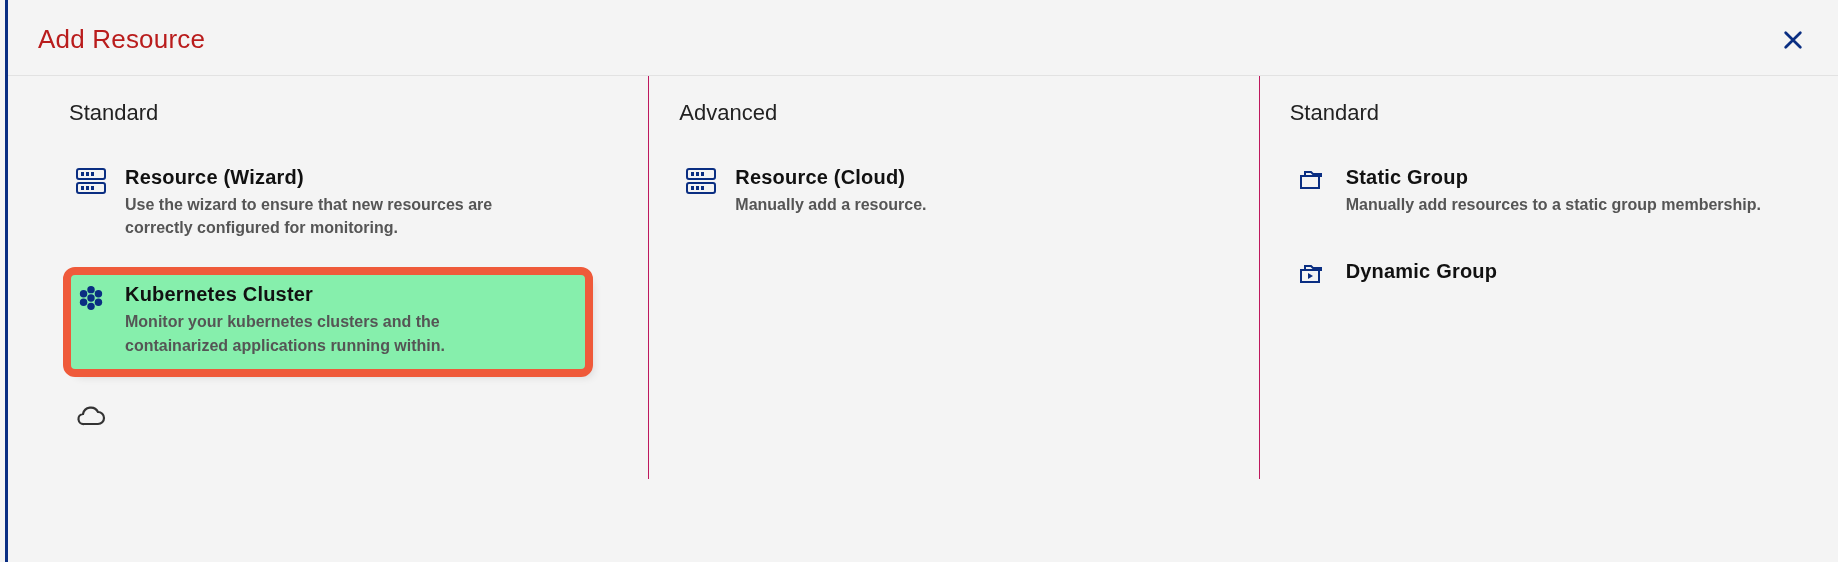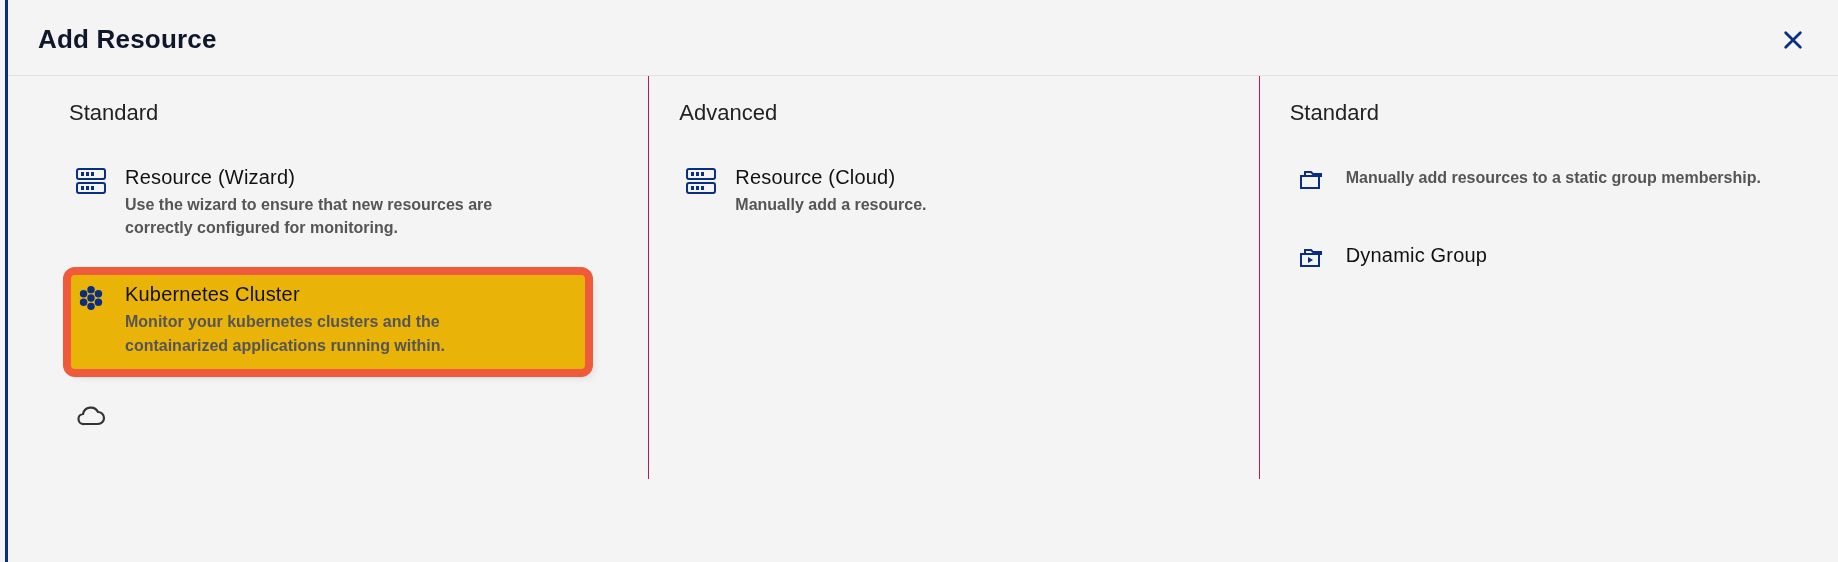--- a/index.html
+++ b/index.html
@@ -18,22 +18,22 @@
   }
   .header {
     padding: 24px 30px 20px 30px;
     border-bottom: 1px solid #e2e2e2;
     display: flex;
     justify-content: space-between;
     align-items: center;
   }
   .header-title {
     font-size: 26px;
-    font-weight: 700;
-    color: #0f172a;
+    font-weight: 400;
+    color: #b91c1c;
     letter-spacing: 0.2px;
   }
   .close-btn {
     cursor: pointer;
     color: #0a2e82;
     width: 30px; height: 30px;
     display: flex; align-items: center; justify-content: center;
   }
   .close-btn svg { width: 22px; height: 22px; }
   .columns {
@@ -61,33 +61,33 @@
     margin-bottom: 20px;
     cursor: pointer;
     border-radius: 4px;
     position: relative;
   }
   .option.highlight {
     outline: 8px solid #ef5a3a;
     outline-offset: -2px;
     border-radius: 6px;
     box-shadow: 6px 6px 8px rgba(0,0,0,0.12);
-    background: #eab308;
+    background: #86efac;
   }
   .icon-slot {
     flex: 0 0 32px;
     width: 32px; height: 32px;
     display: flex; align-items: flex-start; justify-content: center;
     margin-top: 2px;
   }
   .icon-slot .ic { width: 30px; height: 26px; }
   .icon-slot .ic-sm { width: 26px; height: 24px; }
   .opt-title {
     font-size: 20px;
-    font-weight: 400;
+    font-weight: 700;
     color: #111;
     letter-spacing: 0.2px;
     margin-bottom: 4px;
   }
   .opt-desc {
     font-size: 16px;
     font-weight: 700;
     color: #555;
     line-height: 1.45;
     max-width: 420px;
@@ -186,20 +186,21 @@
     <div class="col">
       <div class="col-title">Standard</div>
 
       <div class="option">
         <div class="icon-slot">
           <svg class="ic-sm" viewBox="0 0 26 24">
             <path d="M2 8v12h18V8H2z M6 4h6l2 2h8v2H6z" fill="none" stroke="#0a2e82" stroke-width="2"></path>
           </svg>
         </div>
         <div>
+          <div class="opt-title">Static Group</div>
           <div class="opt-desc">Manually add resources to a static group membership.</div>
         </div>
       </div>
 
       <div class="option">
         <div class="icon-slot">
           <svg class="ic-sm" viewBox="0 0 26 24">
             <path d="M2 8v12h18V8H2z M6 4h6l2 2h8v2H6z" fill="none" stroke="#0a2e82" stroke-width="2"></path>
             <path d="M9 11l5 3-5 3z" fill="#0a2e82"></path>
           </svg>

